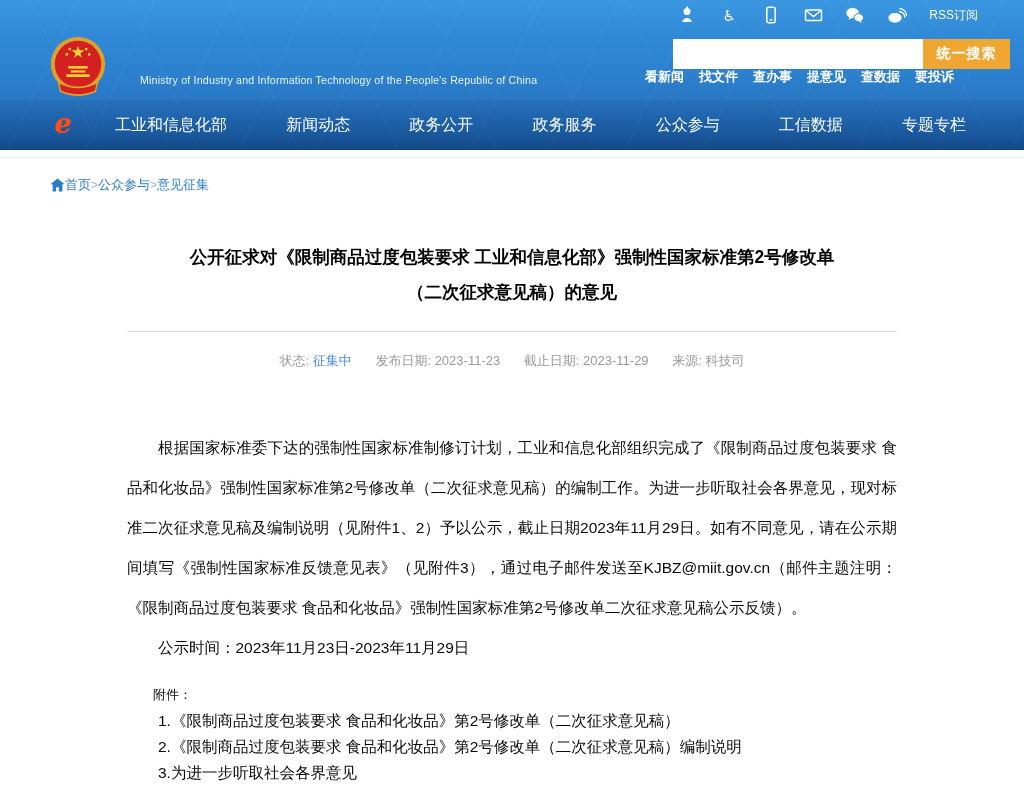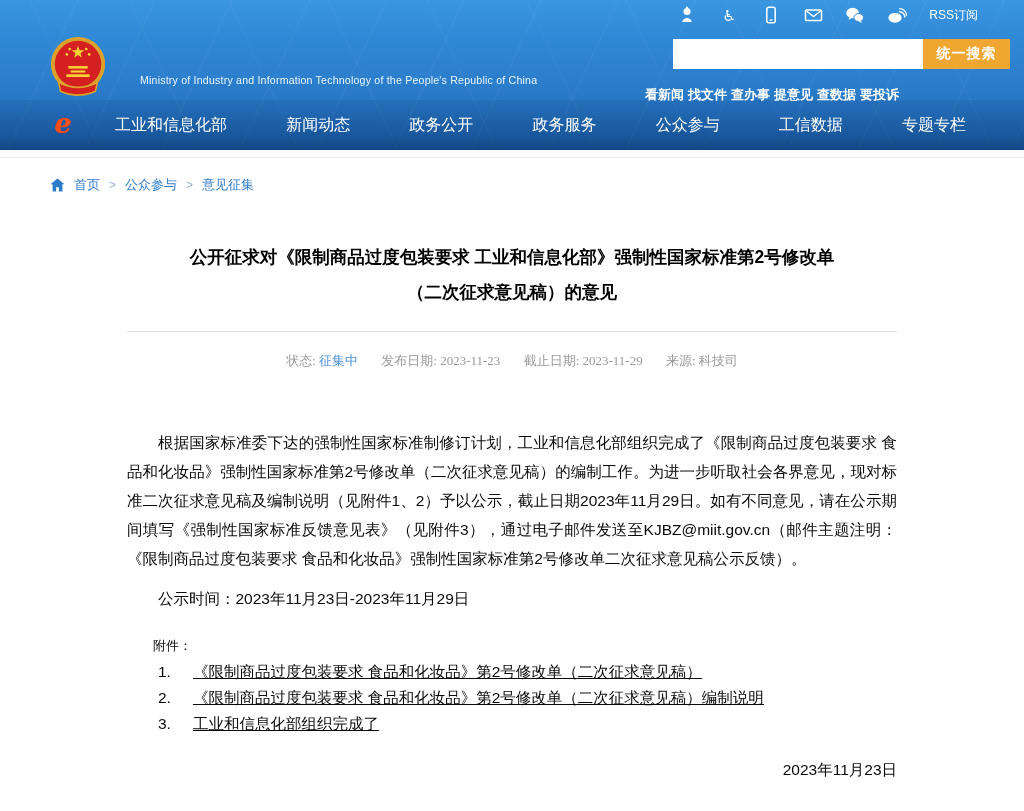--- a/index.html
+++ b/index.html
@@ -23,55 +23,55 @@
 
   .emblem{ position:absolute; left:46px; top:34px; width:64px; height:68px; }
   .site-title{ position:absolute; left:122px; top:38px; color:#fff; font-size:28px; font-weight:bold; letter-spacing:1.5px;
     text-shadow:0 1px 2px rgba(0,40,90,.35); white-space:nowrap;}
   .site-subtitle{ position:absolute; left:124px; top:74px; color:#e9f4fd; font-size:10.6px; letter-spacing:.2px; white-space:nowrap;margin-left:16px;}
 
   .search-box{ position:absolute; left:645px; top:39px; display:flex; height:26px; width:337px;margin-left:28px; }
   .search-input{ flex:1; height:30px; border:none; outline:none; padding:0 8px; font-size:13px; background:#fff; }
   .search-button{ width:87px; height:30px; border:none; background:#f0a732; color:#fff; font-size:14px;
     font-weight:bold; cursor:pointer; letter-spacing:1px; font-family:inherit;}
-  .quick-links{ position:absolute; left:645px; top:86px; display:flex; gap:4px; }
+  .quick-links{ position:absolute; left:645px; top:68px; display:flex; gap:15px; }
   .quick-link{ color:#fff; font-size:13px; font-weight:bold; cursor:pointer; white-space:nowrap; }
 
   .navbar{ position:absolute; left:0; right:0; top:100px; height:50px; display:flex; align-items:center;
     background:linear-gradient(180deg, rgba(10,50,110,.10) 0%, rgba(8,40,95,.28) 70%, rgba(5,30,80,.42) 100%);}
   .nav-logo{ position:absolute; left:48px; top:9px; width:30px; height:30px; color:#ff4f1a; font-weight:bold;
     font-style:italic; font-size:27px; font-family:"DejaVu Serif",serif; line-height:30px; text-align:center;
     text-shadow:0 0 1px #c43a10; }
   .nav-items{ display:flex; justify-content:space-between; flex:1; margin:0 58px 0 115px;align-items:flex-end; }
   .nav-item{ color:#fff; font-size:16px; cursor:pointer; white-space:nowrap; }
 
   .header-divider{ height:1px; background:#e9eef4; margin-top:7px; }
 
   
-  .breadcrumb{ display:flex; align-items:center; gap:9px; margin:18px 0 0 50px; font-size:13px; }
+  .breadcrumb{ display:flex; align-items:center; margin:18px 0 0 50px; font-size:13px; }
   .crumb-link{ color:#2d7cc8; cursor:pointer; }
   .crumb-sep{ color:#9ab3cc; font-size:12px; }
 
   
   .article{ width:770px; margin:0 auto; color:#0a0a0a; }
   .article-title{ margin-top:46px; text-align:center; font-size:17.5px; font-weight:bold; line-height:35px; color:#000;}
   .title-divider{ border:none; border-top:1px solid #dcdcdc; margin-top:21px; }
-  .meta{ margin-top:20px; text-align:center; font-size:13px; color:#999;font-family:Liberation Serif, serif; }
+  .meta{ margin-top:20px; text-align:center; font-size:13px; color:#999; }
   .meta .seg{ margin:0 10px; white-space:nowrap; }
   .meta .lbl{ color:#999; }
   .meta .val{ color:#999; }
   .meta .status-val{ color:#4a90d9; }
 
-  .body-text{ margin-top:58px; font-size:15.5px; line-height:29px; text-align:justify; text-indent:2em; }
+  .body-text{ margin-top:58px; font-size:15.5px; line-height:40px; text-align:justify; text-indent:2em; }
   .info-line{ font-size:15.5px; line-height:26px; text-indent:2em; }
-  .info-block{ margin-top:13px; }
+  .info-block{ margin-top:7px; }
   .attachments{ margin-top:21px; }
   .attach-label{ font-size:13px; line-height:26px; text-indent:2em; }
   .attach-item{ font-size:15.5px; line-height:26px; text-indent:2em; cursor:pointer; }
-  .attach-item .att-text{ margin-left:22px;text-decoration:underline; }
+  .attach-item .att-text{ margin-left:0; }
   .signature{ margin-top:20px; text-align:right; font-size:15.5px; line-height:25px; }
 </style>
 </head>
 <body>
 
 <div class="masthead">
 
   <div class="topbar">
     <span class="tb-icon">
       <svg width="18" height="18" viewBox="0 0 18 18">
@@ -186,19 +186,19 @@
   <p class="body-text">根据国家标准委下达的强制性国家标准制修订计划，工业和信息化部组织完成了《限制商品过度包装要求 食品和化妆品》强制性国家标准第2号修改单（二次征求意见稿）的编制工作。为进一步听取社会各界意见，现对标准二次征求意见稿及编制说明（见附件1、2）予以公示，截止日期2023年11月29日。如有不同意见，请在公示期间填写《强制性国家标准反馈意见表》（见附件3），通过电子邮件发送至KJBZ@miit.gov.cn（邮件主题注明：《限制商品过度包装要求 食品和化妆品》强制性国家标准第2号修改单二次征求意见稿公示反馈）。</p>
 
   <div class="info-block">
     <div class="info-line">公示时间：2023年11月23日-2023年11月29日</div>
   </div>
 
   <div class="attachments">
     <div class="attach-label">附件：</div>
     <div class="attach-item"><span>1.</span><span class="att-text">《限制商品过度包装要求 食品和化妆品》第2号修改单（二次征求意见稿）</span></div>
     <div class="attach-item"><span>2.</span><span class="att-text">《限制商品过度包装要求 食品和化妆品》第2号修改单（二次征求意见稿）编制说明</span></div>
-    <div class="attach-item"><span>3.</span><span class="att-text">工业和信息化部组织完成了</span></div>
+    <div class="attach-item"><span>3.</span><span class="att-text">为进一步听取社会各界意见</span></div>
   </div>
 
   <div class="signature">
     <div>2023年11月23日</div>
   </div>
 </div>
 
 </body></html>

